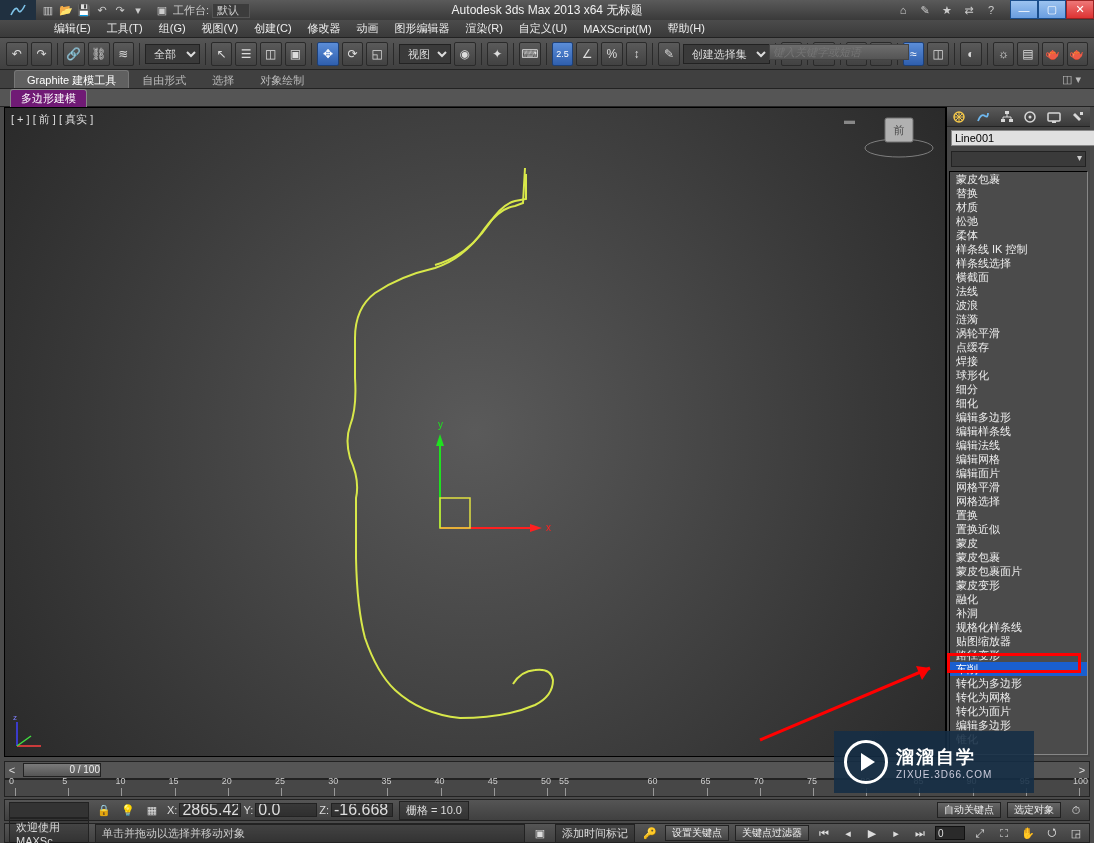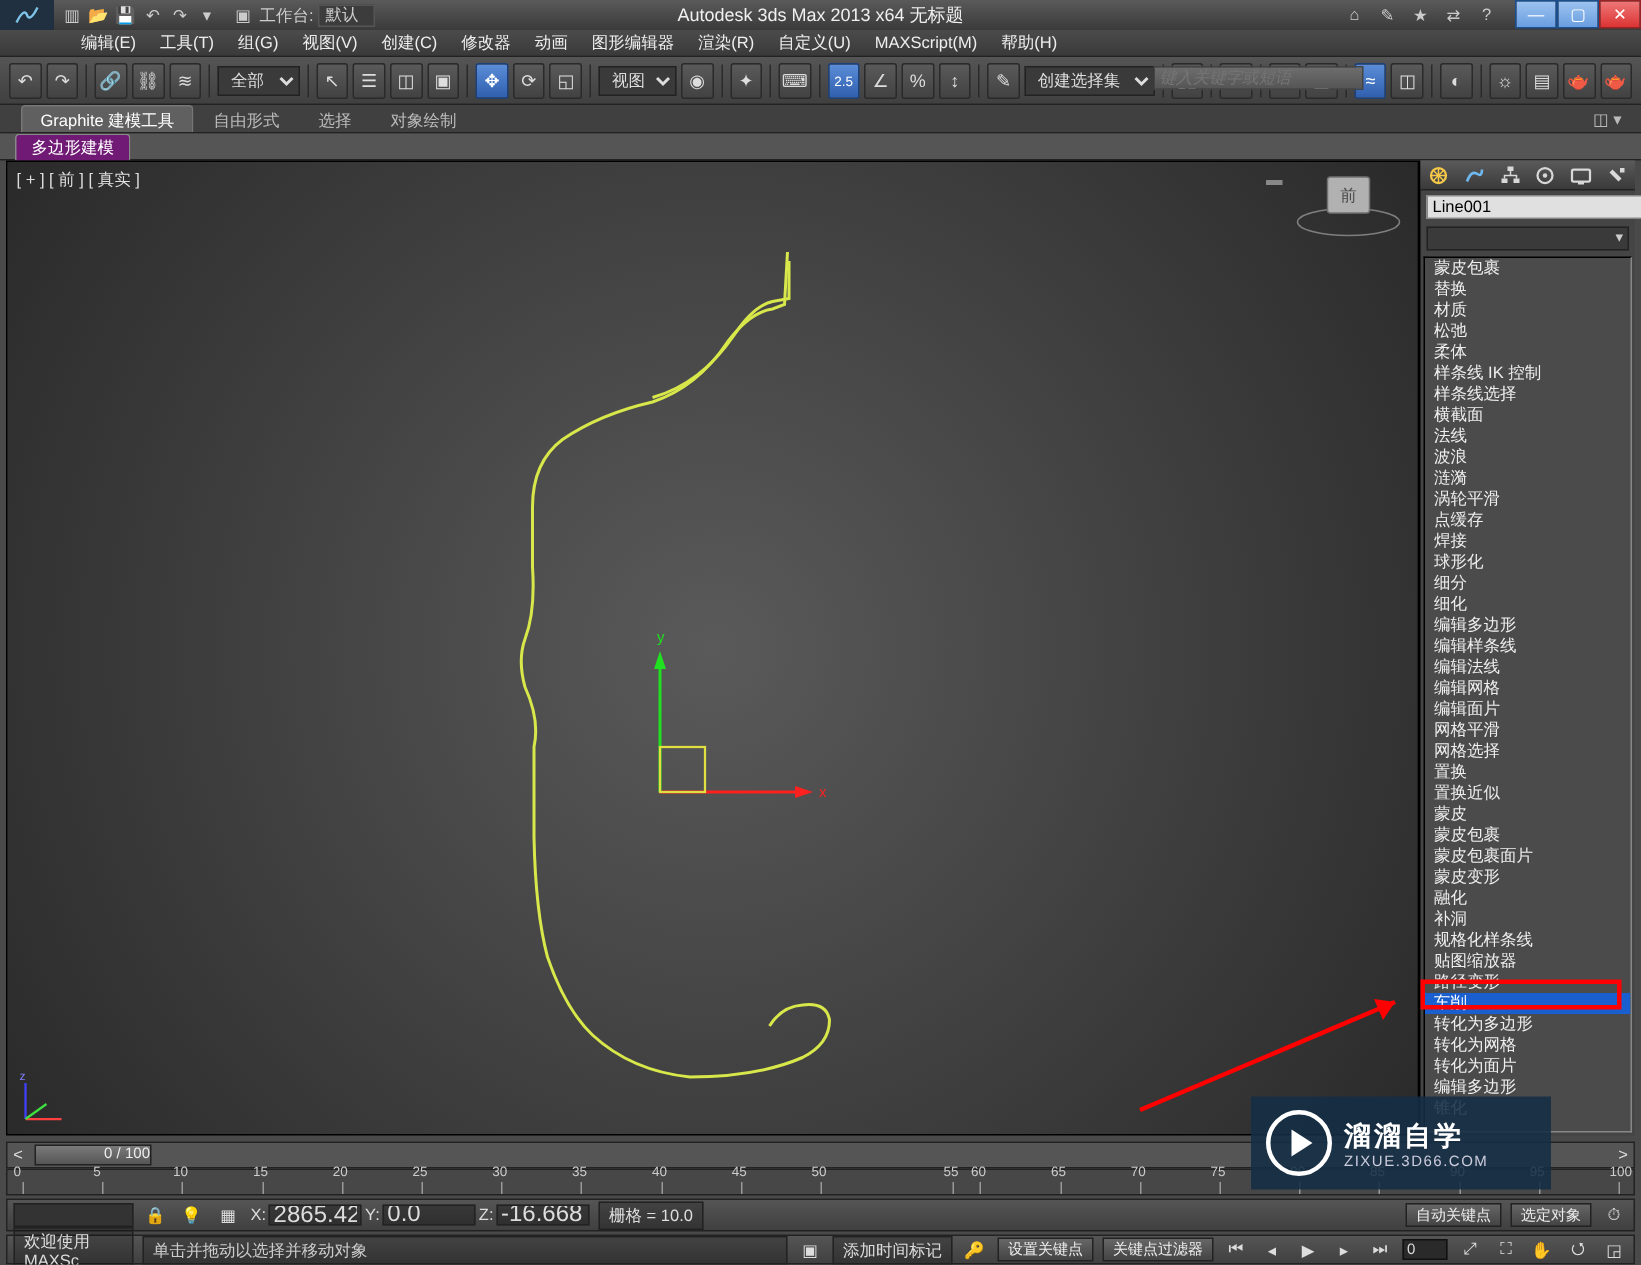--- a/index.html
+++ b/index.html
@@ -418,21 +418,21 @@
     </div>
     <div class="tick" style="left: 435.6px;">
       <span>40</span>
     </div>
     <div class="tick" style="left: 488.8px;">
       <span>45</span>
     </div>
     <div class="tick" style="left: 542px;">
       <span>50</span>
     </div>
-    <div class="tick" style="left: 630px;">
+    <div class="tick" style="left: 560px;">
       <span>55</span>
     </div>
     <div class="tick" style="left: 648.4px;">
       <span>60</span>
     </div>
     <div class="tick" style="left: 701.6px;">
       <span>65</span>
     </div>
     <div class="tick" style="left: 754.8px;">
       <span>70</span>

